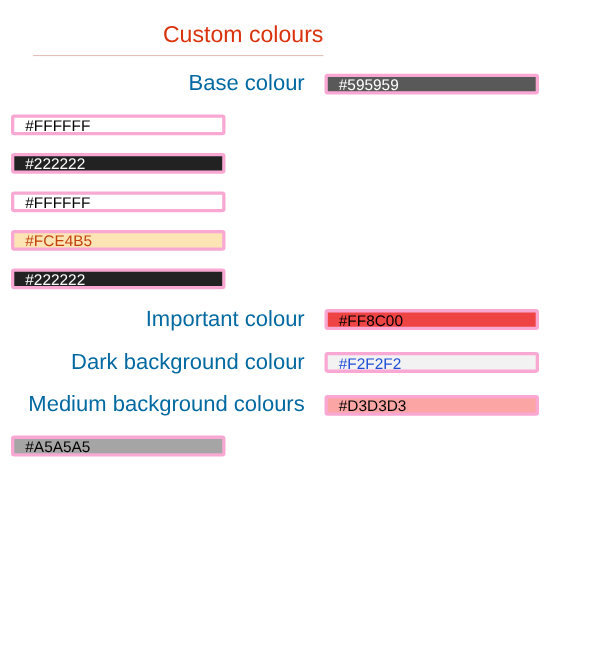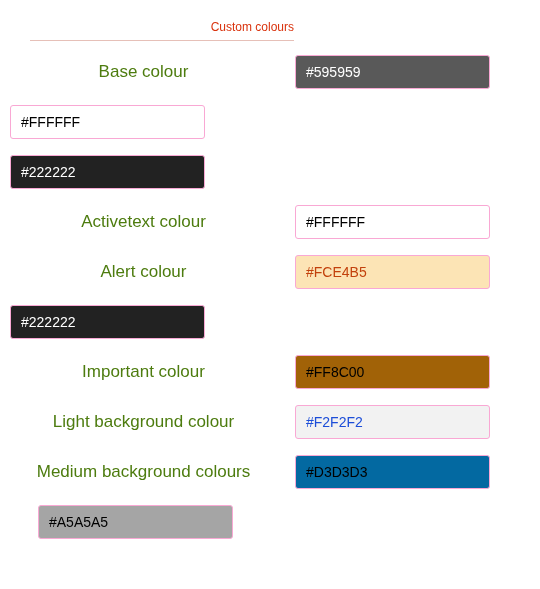--- a/index.html
+++ b/index.html
@@ -7,51 +7,51 @@
       font-family: "Helvetica Neue", Helvetica, Arial, sans-serif;
       font-size: 15px;
       color: #333;
       width: 540px;
       height: 589px;
       background: #fff;
       padding: 20px 30px 20px 10px;
     }
     .section-title {
       color: #d9320d;
-      font-size: 12px;
+      font-size: 21px;
       font-weight: 400;
       text-align: right;
       padding-right: 0;
       padding-bottom: 6px;
       border-bottom: 1px solid #e6c0b8;
       margin-left: 20px;
       width: 264px;
       margin-bottom: 14px;
     }
     .rows {
       display: flex;
       flex-direction: column;
       gap: 16px;
     }
     .row {
       display: flex;
       align-items: center;
     }
     .row-label {
       width: 285px;
-      text-align: center;
+      text-align: right;
       padding-right: 18px;
-      font-size: 17px;
-      color: #4d7c0f;
+      font-size: 20px;
+      color: #0369a1;
       font-weight: 400;
     }
     .swatch {
       width: 195px;
-      height: 34px;
-      border: 1px solid #f9a8d4;
+      height: 19px;
+      border: 3px solid #f9a8d4;
       border-radius: 3px;
       display: flex;
       align-items: center;
       padding: 0 10px;
       font-size: 14px;
       font-family: Arial, sans-serif;
       cursor: pointer;
     }
   </style>
 </head>
@@ -74,59 +74,57 @@
     </div>
   </div>
 
   <div class="row">
     <div class="swatch" style="background:#222222;color:#FFFFFF;">
       <span>#222222</span>
     </div>
   </div>
 
   <div class="row">
-    <div class="row-label">Activetext colour</div>
     <div class="swatch" style="background:#FFFFFF;color:#000000;">
       <span>#FFFFFF</span>
     </div>
   </div>
 
   <div class="row">
-    <div class="row-label">Alert colour</div>
     <div class="swatch" style="background:#FCE4B5;color:#c2410c;">
       <span>#FCE4B5</span>
     </div>
   </div>
 
   <div class="row">
     <div class="swatch" style="background:#222222;color:#FFFFFF;">
       <span>#222222</span>
     </div>
   </div>
 
   <div class="row">
     <div class="row-label">Important colour</div>
-    <div class="swatch" style="background:#a16207;color:#000000;">
+    <div class="swatch" style="background:#ef4444;color:#000000;">
       <span>#FF8C00</span>
     </div>
   </div>
 
   <div class="row">
-    <div class="row-label">Light background colour</div>
+    <div class="row-label">Dark background colour</div>
     <div class="swatch" style="background:#F2F2F2;color:#1d4ed8;">
       <span>#F2F2F2</span>
     </div>
   </div>
 
   <div class="row">
     <div class="row-label">Medium background colours</div>
-    <div class="swatch" style="background:#0369a1;color:#000000;">
+    <div class="swatch" style="background:#fca5a5;color:#000000;">
       <span>#D3D3D3</span>
     </div>
   </div>
 
   <div class="row">
-    <div class="swatch" style="background:#A5A5A5;color:#000000;margin-left:28px;">
+    <div class="swatch" style="background:#A5A5A5;color:#000000;">
       <span>#A5A5A5</span>
     </div>
   </div>
 
 </div>
 
 </body></html>

